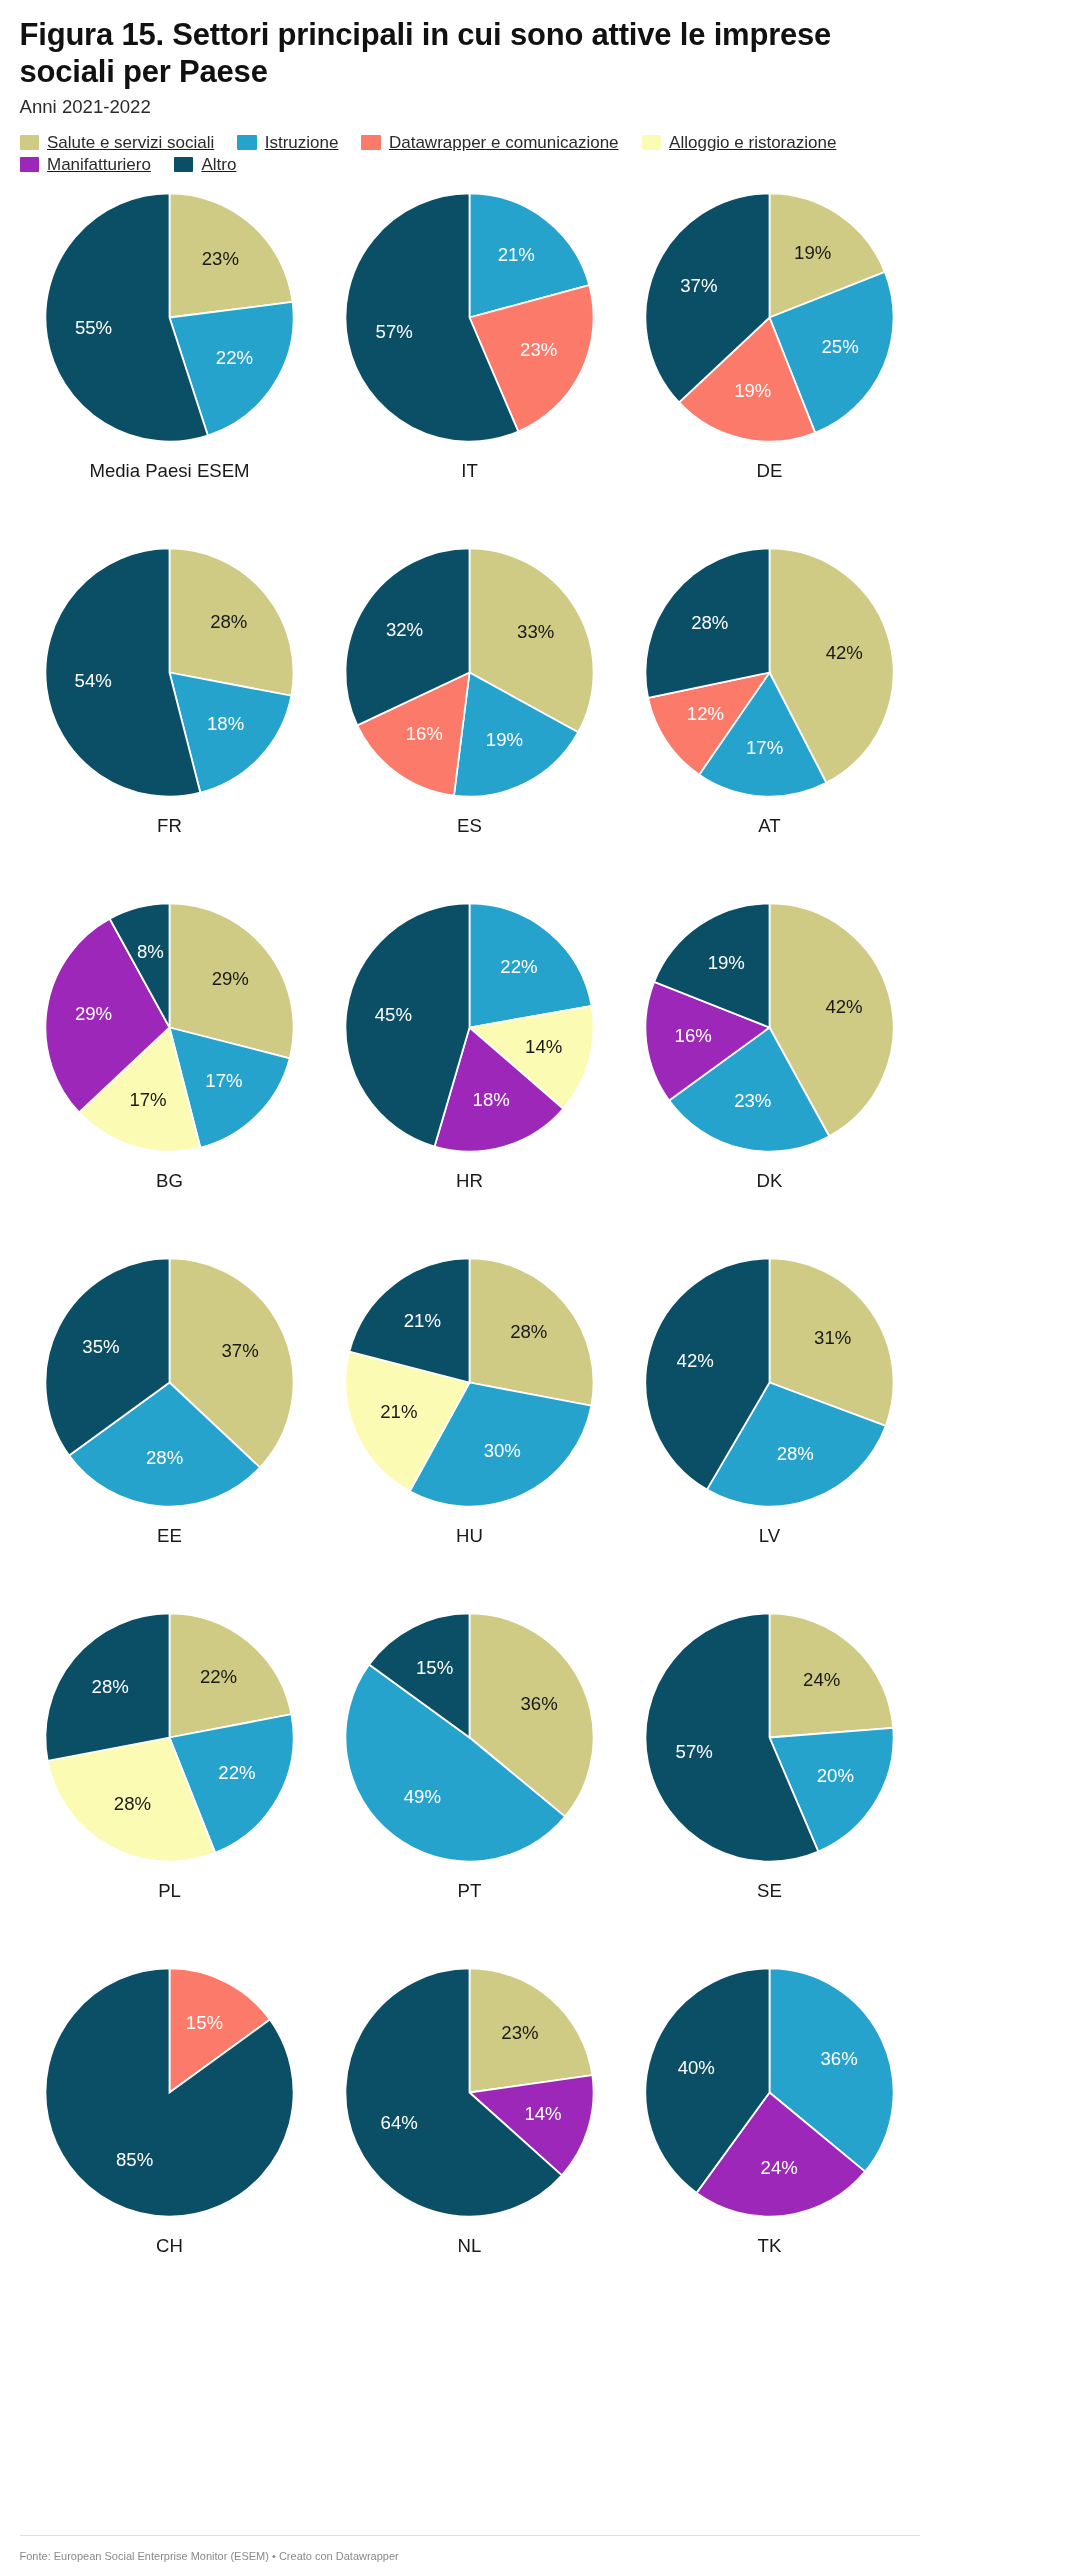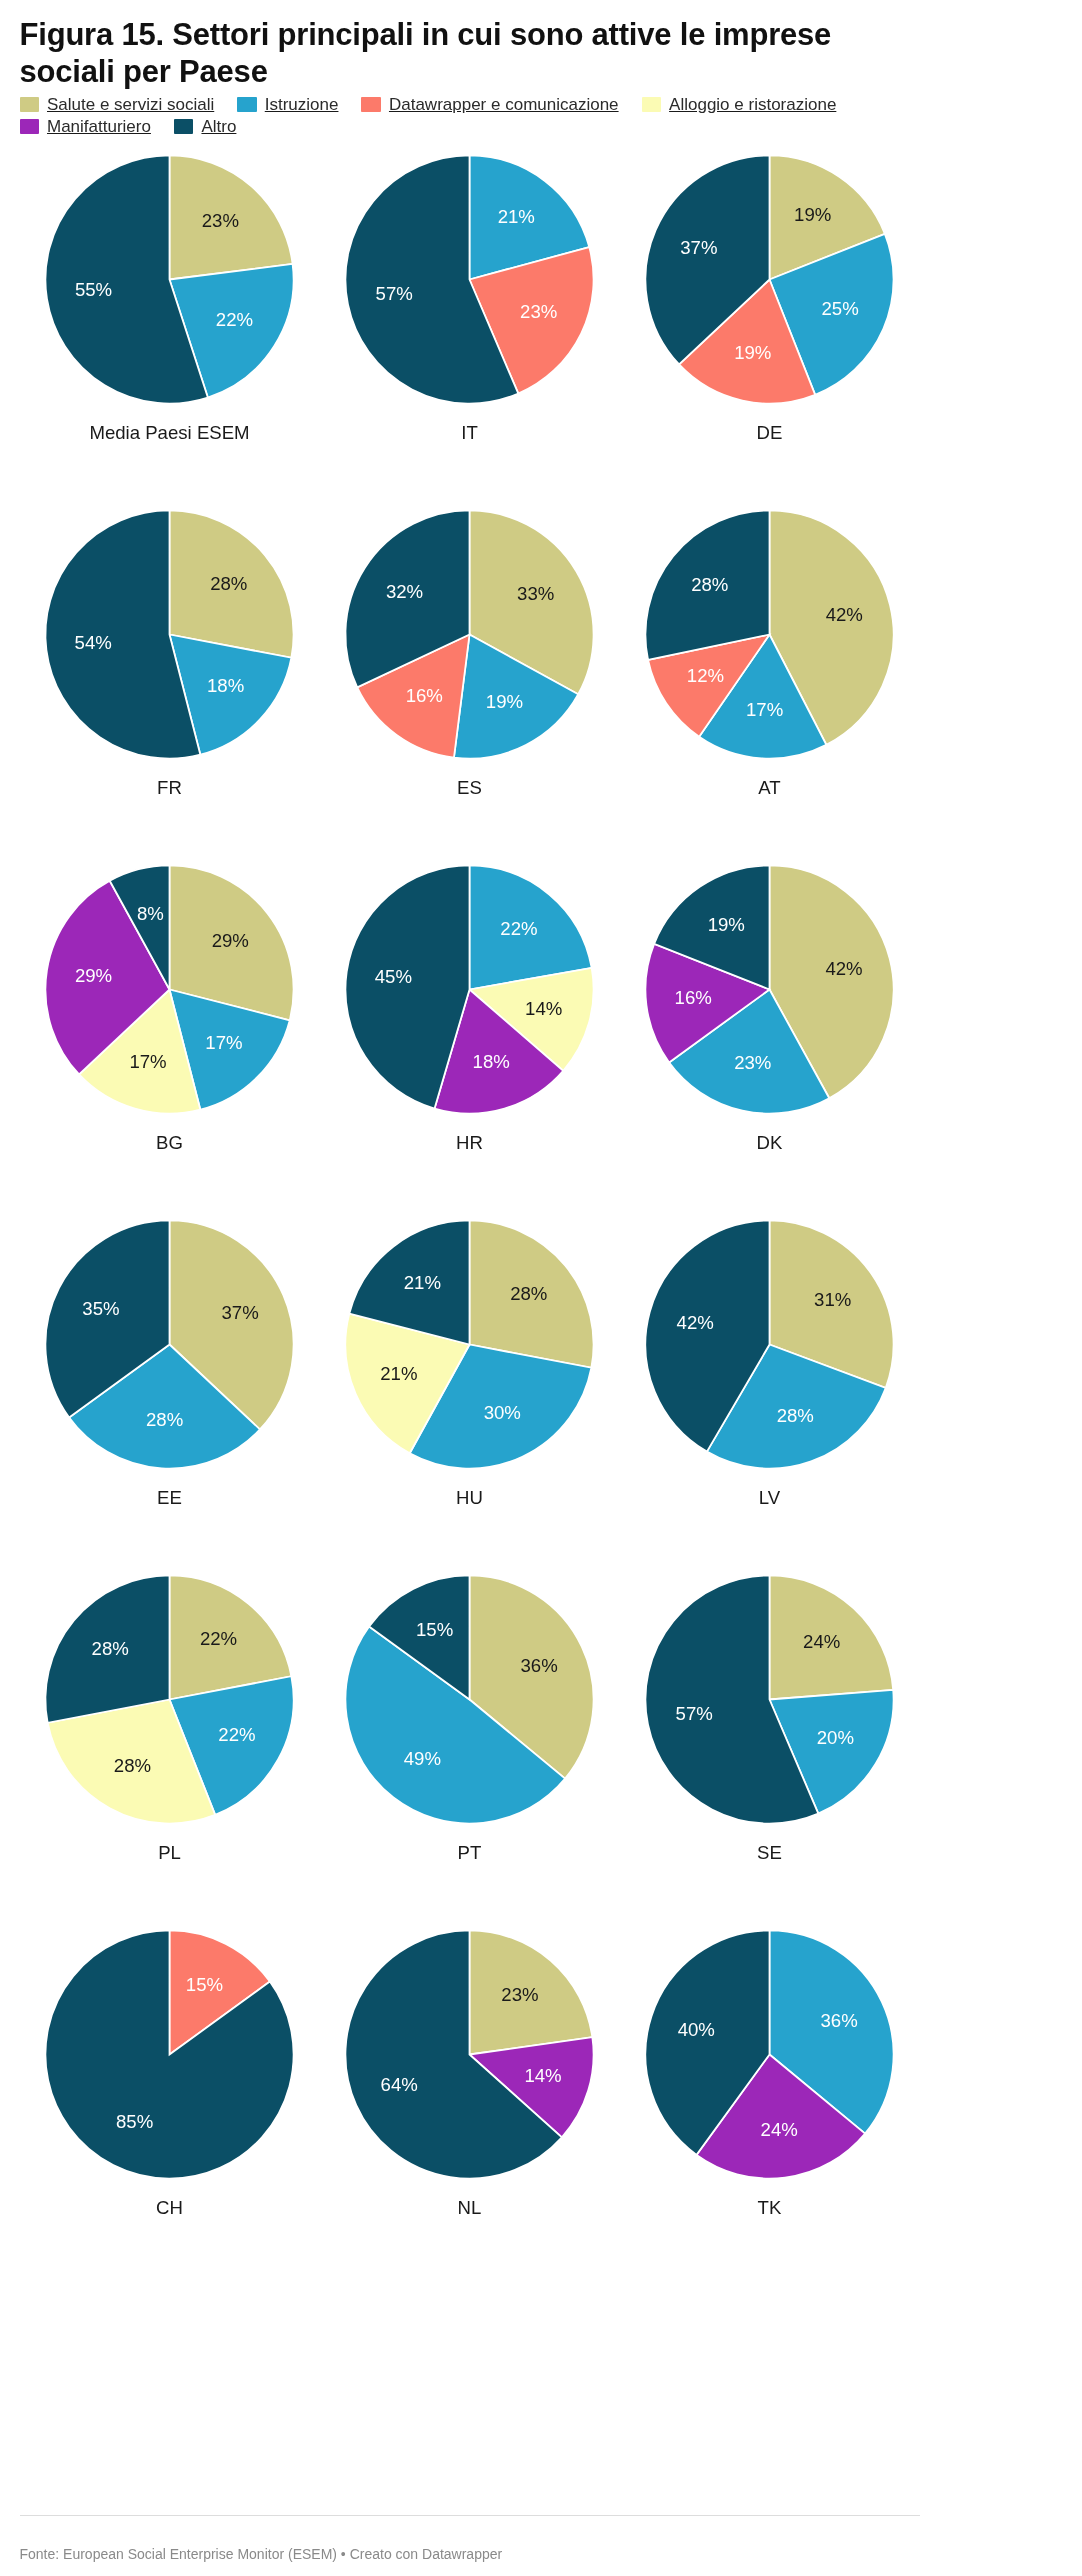--- a/index.html
+++ b/index.html
@@ -92,31 +92,32 @@
     color: #1a1a1a;
     margin-top: 14px;
     text-align: left;
   }
   .footer {
     position: absolute;
     left: 19.5px;
     right: 19.5px;
     bottom: 14px;
     border-top: 0.9px solid #dddddd;
-    padding-top: 30px;
-    font-size: 14px;
+    padding-top: 14px;
+    font-size: 11px;
     color: #8a8a8a;
   }
 </style>
 </head>
 <body>
 
 <div class="page">
 
   <h1 class="title">Figura 15. Settori principali in cui sono attive le imprese sociali per Paese</h1>
+  <div class="subtitle">Anni 2021-2022</div>
 
   <div class="legend" id="legend">
       <div class="legend-item">
         <span class="legend-swatch" style="background: rgb(207, 203, 132);"></span>
         <span class="legend-label">Salute e servizi sociali</span>
       </div>
       <div class="legend-item">
         <span class="legend-swatch" style="background: rgb(38, 163, 205);"></span>
         <span class="legend-label">Istruzione</span>
       </div>

